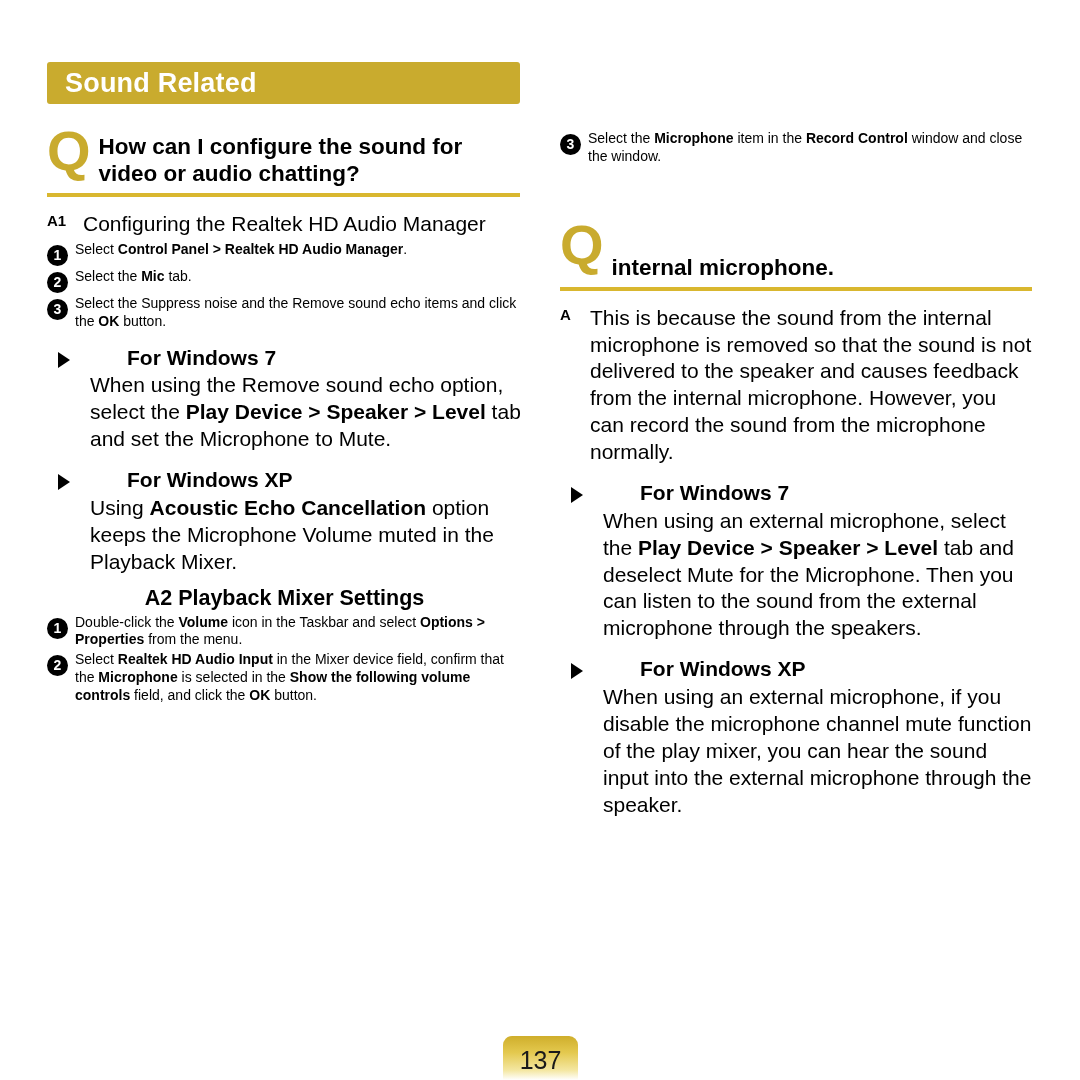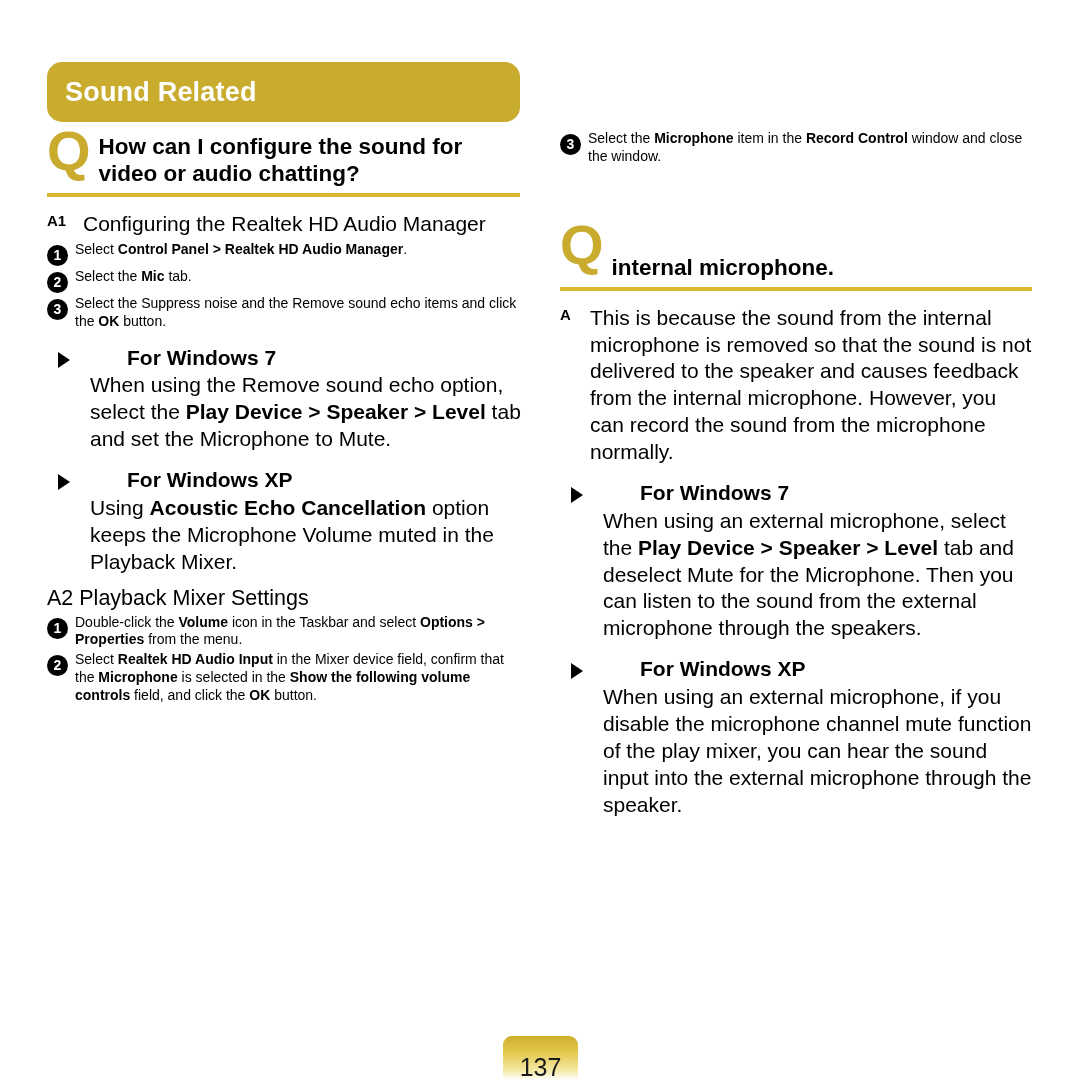--- a/index.html
+++ b/index.html
@@ -22,23 +22,23 @@
     height: 1080px;
     box-sizing: border-box;
   }
 
   
   .section-header {
     position: absolute;
     left: 47px;
     top: 62px;
     width: 473px;
-    height: 60px;
+    height: 42px;
     background: #c9ab2e;
-    border-radius: 15px;
+    border-radius: 3px;
     display: flex;
     align-items: center;
   }
   .section-header-text {
     color: #ffffff;
     font-size: 27px;
     font-weight: bold;
     letter-spacing: 0.2px;
     padding-left: 18px;
     line-height: 1;
@@ -156,37 +156,38 @@
   }
   .arrow-para {
     font-size: 21px;
     line-height: 1.28;
     margin-left: 43px;
     margin-bottom: 10px;
   }
 
   .a2-head {
     font-size: 21.5px;
-    font-weight: normal;
+    font-weight: bold;
     margin-bottom: 3px;
+    text-align: center;
   }
 
   b, strong { font-weight: bold; }
 
   
   .page-number {
     position: absolute;
     left: 503px;
     top: 1036px;
     width: 75px;
     height: 44px;
     border-radius: 9px 9px 0 0;
     background: linear-gradient(180deg, #cfae2b 0%, #e4c94f 38%, #f4e7a2 78%, #ffffff 100%);
     display: flex;
-    align-items: flex-end;
+    align-items: flex-start;
     justify-content: center;
   }
   .page-number-text {
     font-size: 25px;
     font-weight: normal;
     color: #1a1a1a;
     line-height: 1;
     padding-top: 12px;
   }
 </style>

